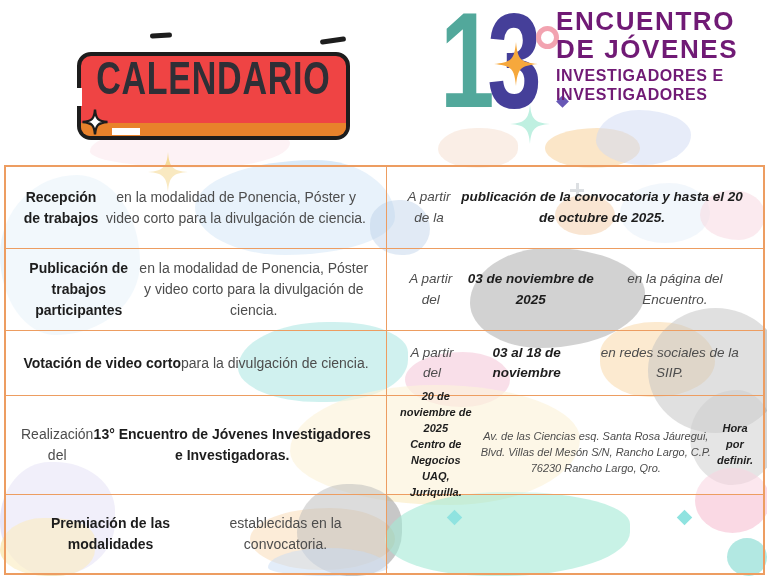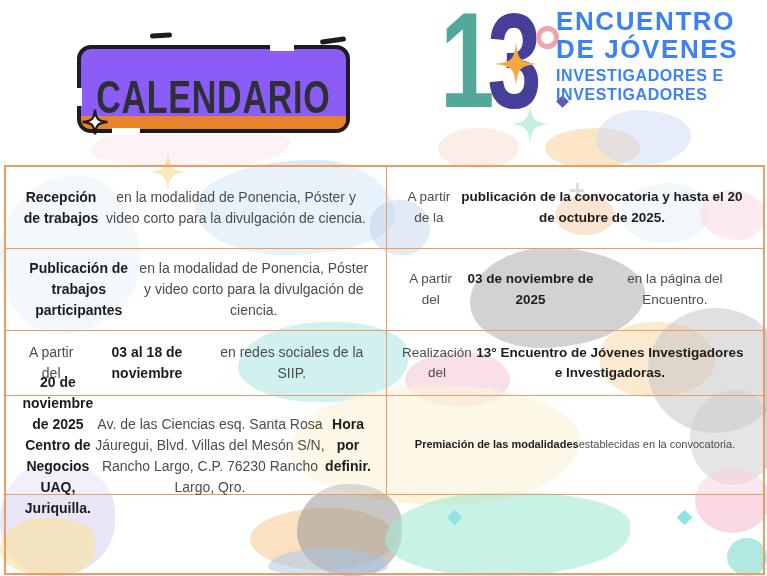--- a/index.html
+++ b/index.html
@@ -9,53 +9,53 @@
   
   .blob{position:absolute;pointer-events:none;}
   .sparkle{position:absolute;pointer-events:none;}
   .diamond{position:absolute;transform:rotate(45deg);pointer-events:none;}
   .plus{position:absolute;pointer-events:none;}
   .plus:before,.plus:after{content:"";position:absolute;background:#c7cbd1;}
   .plus:before{left:45%;top:0;width:3px;height:100%;}
   .plus:after{top:45%;left:0;height:3px;width:100%;}
 
   
-  .badge{position:absolute;left:77px;top:45px;width:273px;height:88px;
-    background:#8b5cf6;border:4px solid #1d1d1d;border-radius:14px;box-sizing:border-box;
-    display:flex;align-items:flex-end;justify-content:center;}
+  .badge{position:absolute;left:77px;top:52px;width:273px;height:88px;
+    background:#ef4444;border:4px solid #1d1d1d;border-radius:14px;box-sizing:border-box;
+    display:flex;align-items:flex-start;justify-content:center;}
   .badge-strip{position:absolute;left:0;right:0;bottom:0;height:13px;background:#E8822B;
     border-radius:0 0 9px 9px;}
   .badge-title{position:relative;top:-5px;font-size:46px;font-weight:bold;letter-spacing:1px;
     color:#2F2F36;transform:scaleX(0.74);white-space:nowrap;}
   .border-gap{position:absolute;background:#ffffff;}
   .badge-dash{position:absolute;background:#1d1d1d;border-radius:3px;}
 
   
   .logo-digits{position:absolute;left:440px;top:-8px;font-size:136px;line-height:1;
     font-weight:bold;letter-spacing:-10px;transform:scaleX(0.72);transform-origin:left top;
     white-space:nowrap;}
   .digit-one{color:#52A89B;}
   .digit-three{color:#453F99;}
   .degree-ring{position:absolute;left:536px;top:26px;width:13px;height:13px;border:5px solid #F2A3B0;
     border-radius:50%;box-sizing:content-box;background:#fff;}
-  .logo-text{position:absolute;left:556px;top:7px;color:#3b82f6;}
+  .logo-text{position:absolute;left:556px;top:7px;color:#701a75;}
   .logo-l1,.logo-l2{font-size:26px;font-weight:bold;letter-spacing:1.6px;line-height:28px;white-space:nowrap;}
   .logo-l3,.logo-l4{font-size:16px;font-weight:bold;letter-spacing:0.6px;line-height:19px;white-space:nowrap;}
   .logo-l2{margin-bottom:3px;}
 
   
   .cal-table{position:absolute;left:4px;top:165px;width:761px;height:410px;
     border:2px solid #ED9D61;box-sizing:border-box;
     display:grid;grid-template-columns:381px 376px;grid-template-rows:82px 82px 65px 99px 78px;}
   .cell{border-right:1px solid #ED9D61;border-bottom:1px solid #ED9D61;
     background:rgba(255,255,255,0.38);
     display:flex;align-items:center;justify-content:center;text-align:center;
     padding:8px 15px;box-sizing:border-box;
     font-size:14px;line-height:1.5;color:#4d4d4d;white-space:pre-line;}
-  .cell:nth-child(2n){border-right:none;font-size:13.5px;}
+  .cell:nth-child(2n){border-right:none;font-size:13.5px;font-style:italic;}
   .cell:nth-child(9),.cell:nth-child(10){border-bottom:none;}
   .cell:nth-child(8){font-size:11px;line-height:1.45;padding:4px 10px;}
   .cell b{color:#1d1d1d;}
 </style>
 </head>
 <body>
 
 <div class="canvas">
 
   <div>
@@ -123,20 +123,21 @@
       <div class="logo-l3">INVESTIGADORES E</div>
       <div class="logo-l4">INVESTIGADORES</div>
     </div>
   </div>
 
   <div class="cal-table">
     <div class="cell"><b>Recepción de trabajos</b> en la modalidad de Ponencia, Póster y video corto para la divulgación de ciencia.</div>
     <div class="cell">A partir de la <b>publicación de la convocatoria y hasta el 20 de octubre de 2025.</b></div>
     <div class="cell"><b>Publicación de trabajos participantes</b> en la modalidad de Ponencia, Póster y video corto para la divulgación de ciencia.</div>
     <div class="cell">A partir del <b>03 de noviembre de 2025</b> en la página del Encuentro.</div>
+    <div class="cell"><b>Votación de video corto</b> para la divulgación de ciencia.</div>
     <div class="cell">A partir del <b>03 al 18 de noviembre</b> en redes sociales de la SIIP.</div>
     <div class="cell">Realización del <b>13° Encuentro de Jóvenes Investigadores e Investigadoras.</b></div>
     <div class="cell"><b>20 de noviembre de 2025
 Centro de Negocios UAQ, Juriquilla.</b>
 Av. de las Ciencias esq. Santa Rosa Jáuregui, Blvd. Villas del Mesón S/N, Rancho Largo, C.P. 76230 Rancho Largo, Qro. <b>Hora por definir.</b></div>
     <div class="cell"><b>Premiación de las modalidades</b> establecidas en la convocatoria.</div>
   </div>
 
 </div>
 

